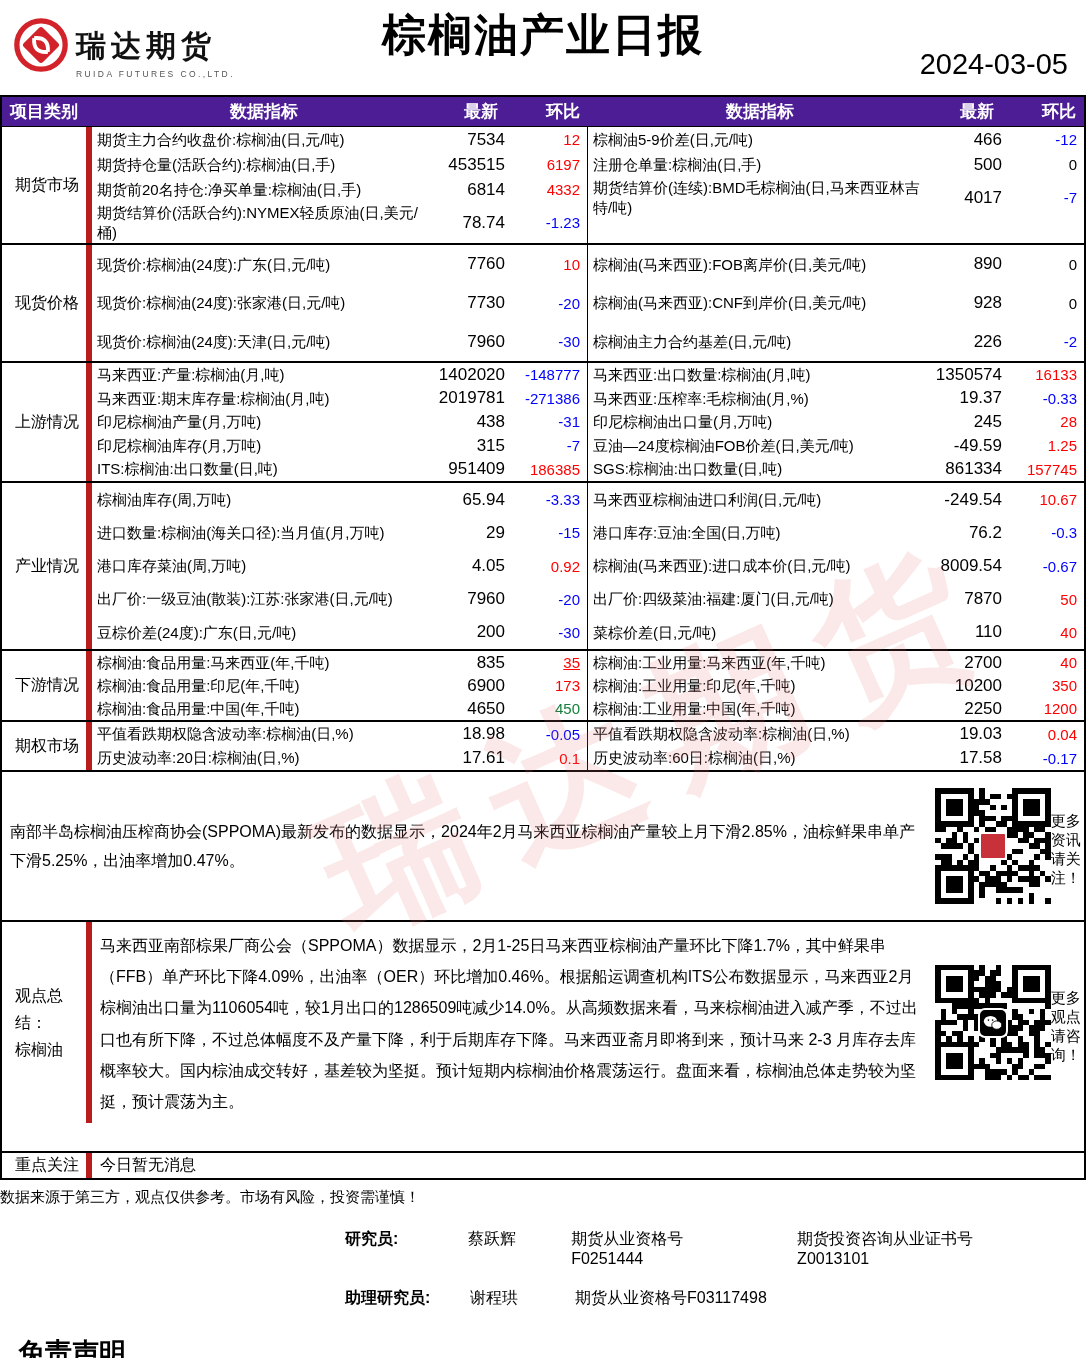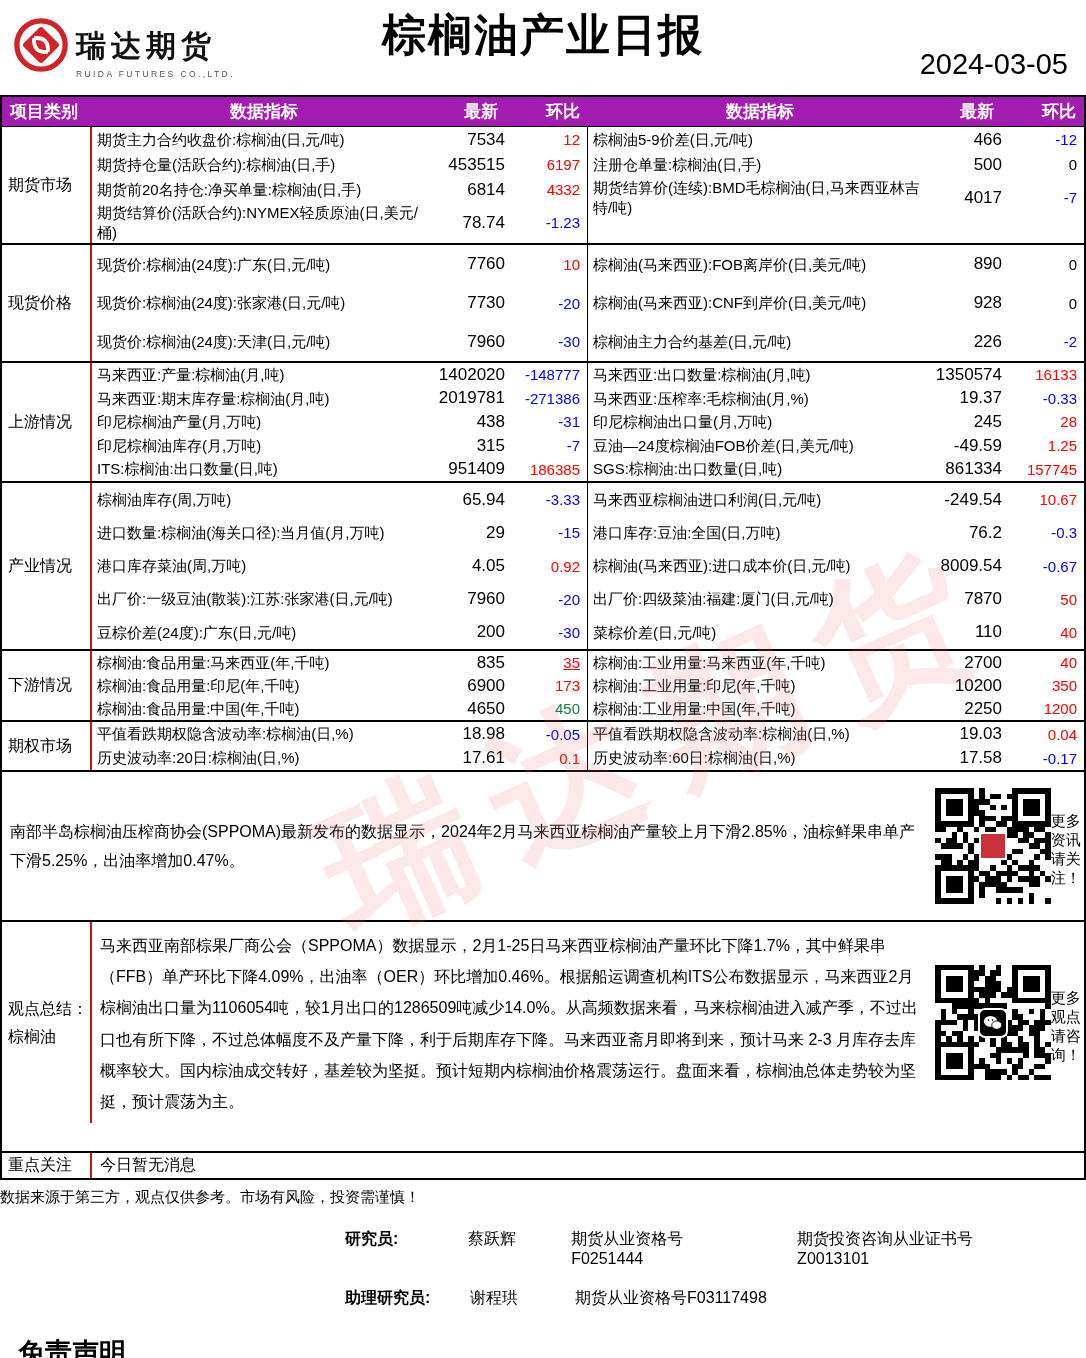--- a/index.html
+++ b/index.html
@@ -20,31 +20,31 @@
   .rpt-date { position:absolute; right:18px; top:48px; font-size:29px; }
 
   
   .watermark { position:absolute; left:-40px; top:640px; width:1400px; text-align:center;
                font-size:150px; font-weight:bold; letter-spacing:30px;
                color:rgba(232,110,110,0.16); transform:rotate(-24deg); transform-origin:center;
                pointer-events:none; z-index:5; white-space:nowrap; }
 
   
   .report-table { position:relative; margin:0; border:2px solid #000; border-top:2px solid #000; z-index:2; background:transparent; }
-  .thead { display:flex; background:#a21caf; color:#fff; font-weight:bold; font-size:17px;
+  .thead { display:flex; background:#4c1d95; color:#fff; font-weight:bold; font-size:17px;
            align-items:center; height:30px; border-bottom:1px solid #000; }
   .thead .th-cat { width:90px; padding-left:8px; }
   .thead .th-group { display:flex; flex:1; align-items:center; }
   .th-ind { text-align:center; }
   .th-num { text-align:right; padding-right:8px; }
 
   .section { display:flex; border-top:2px solid #000; }
   .section:first-of-type { border-top:none; }
-  .cat-cell { width:90px; min-width:90px; border-right:2px solid #b91c1c; display:flex;
-              align-items:center; padding-left:6px; font-size:16px; }
+  .cat-cell { width:90px; min-width:90px; border-right:6px solid #b91c1c; display:flex;
+              align-items:center; padding-left:13px; font-size:16px; }
   .half { display:flex; flex-direction:column; justify-content:space-around; }
   .half-left { width:495px; min-width:495px; }
   .half-right { flex:1; border-left:1px solid #000; }
   .ind-row { display:flex; align-items:center; flex:1; padding:1px 0; }
   .ind-label { flex:1; font-size:15px; line-height:1.3; padding-left:5px; }
   .ind-latest { width:70px; min-width:70px; text-align:right; font-size:17px; }
   .ind-change { width:82px; min-width:82px; text-align:right; font-size:15px; padding-right:7px; }
 
   .sec-0 { min-height:116px; } .sec-1 { min-height:118px; } .sec-2 { min-height:120px; }
   .sec-3 { min-height:168px; } .sec-4 { min-height:71px; }  .sec-5 { min-height:50px; }

